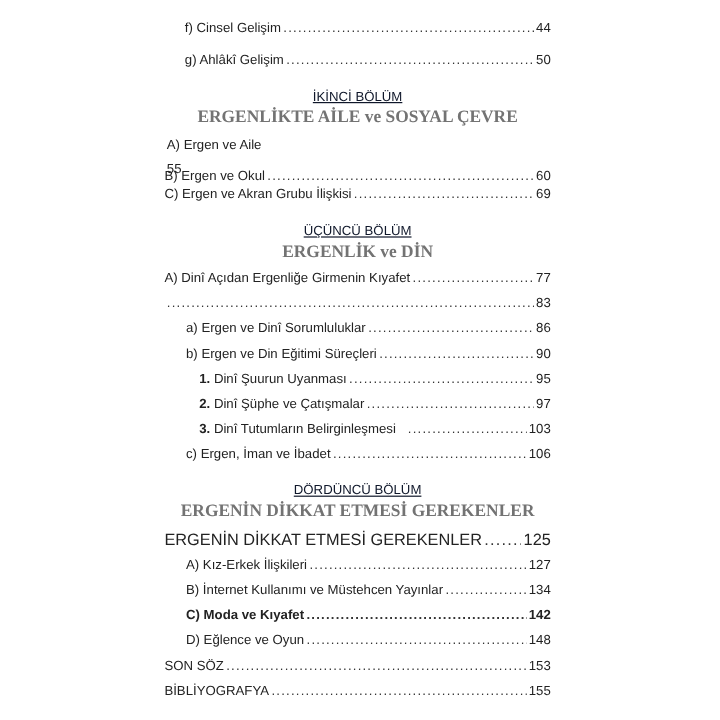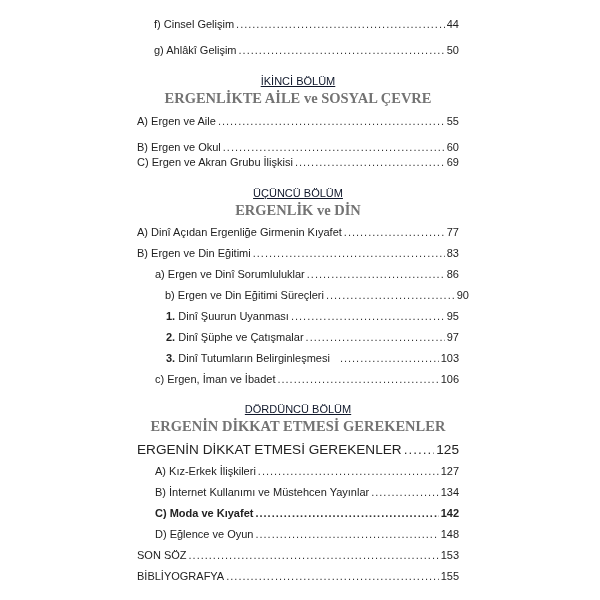--- a/index.html
+++ b/index.html
@@ -26,21 +26,21 @@
   </div>
   <div class="row" style="top:40px; padding-left:17px; width:305px;">
     <span class="label">g) Ahlâkî Gelişim</span>
     <span class="dots"></span>
     <span class="num">50</span>
   </div>
 
   <div class="part" style="top:73px;">İKİNCİ BÖLÜM</div>
   <div class="chapter" style="top:89px;">ERGENLİKTE AİLE ve SOSYAL ÇEVRE</div>
 
-  <div class="row" style="top:111px;">
+  <div class="row" style="top:111px;flex-direction:column;">
     <span class="label">A) Ergen ve Aile</span>
     <span class="dots"></span>
     <span class="num">55</span>
   </div>
   <div class="row" style="top:137px;">
     <span class="label">B) Ergen ve Okul</span>
     <span class="dots"></span>
     <span class="num">60</span>
   </div>
   <div class="row" style="top:152px;">
@@ -51,30 +51,29 @@
 
   <div class="part" style="top:185px;">ÜÇÜNCÜ BÖLÜM</div>
   <div class="chapter" style="top:201px;">ERGENLİK ve DİN</div>
 
   <div class="row" style="top:222px;">
     <span class="label">A) Dinî Açıdan Ergenliğe Girmenin Kıyafet</span>
     <span class="dots"></span>
     <span class="num">77</span>
   </div>
   <div class="row" style="top:243px;">
-    <span class="label">B) Ergen ve Din Eğitimi</span>
     <span class="dots"></span>
     <span class="num">83</span>
   </div>
   <div class="row" style="top:264px; left:18px; width:304px;text-align:center;">
     <span class="label">a) Ergen ve Dinî Sorumluluklar</span>
     <span class="dots"></span>
     <span class="num">86</span>
   </div>
-  <div class="row" style="top:285px; left:28px; width:304px;">
+  <div class="row" style="top:285px; left:18px; width:304px;">
     <span class="label">b) Ergen ve Din Eğitimi Süreçleri</span>
     <span class="dots"></span>
     <span class="num">90</span>
   </div>
   <div class="row" style="top:306px; left:29px; width:293px;">
     <span class="label"><b>1.</b> <span>Dinî Şuurun Uyanması</span></span>
     <span class="dots"></span>
     <span class="num">95</span>
   </div>
   <div class="row" style="top:327px; left:29px; width:293px;">

